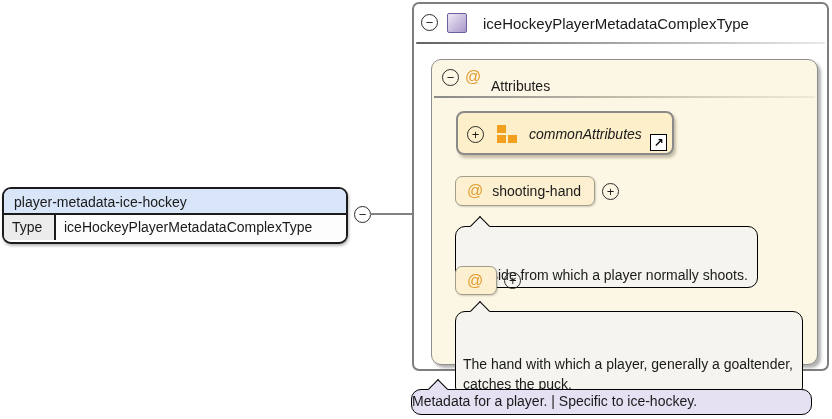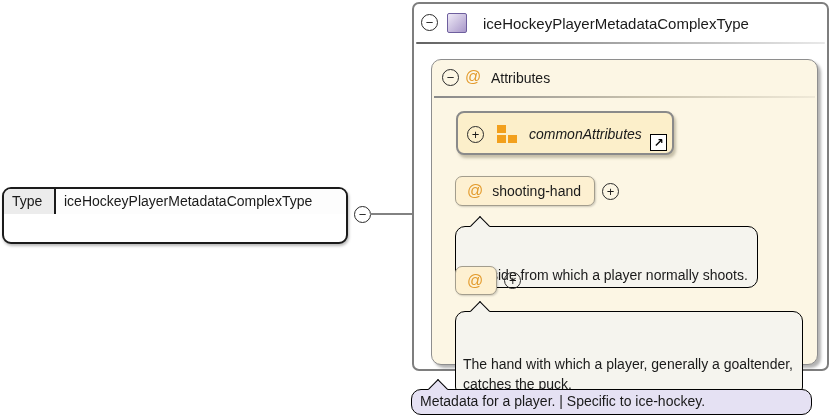--- a/index.html
+++ b/index.html
@@ -62,21 +62,21 @@
   
   .attr-box {
     left:17px; top:55px; width:387px; height:306px;
     border:1.5px solid #8e8e8e; border-radius:10px;
     background:var(--cream,#fcf6e4);
     box-shadow:3px 3px 3px rgba(0,0,0,.30);
   }
   .attr-collapse { left:10px; top:9px; }
   .at-glyph { color:var(--orange,#e39b2d); font-size:16px; line-height:1; }
   .attr-at { left:33px; top:9px; }
-  .attr-label { left:59px; top:10px; }
+  .attr-label { left:59px; top:18px; }
   .attr-divider {
     left:2px; right:2px; top:36px; height:2px;
     background:linear-gradient(to right,#8a8a8a 0%,#c9c2ae 55%,#efe9d8 100%);
   }
 
   
   .group-box {
     left:24px; top:51px; width:218px; height:44px;
     border:2px solid #8a8a8a; border-radius:8px;
     background:var(--group-fill,#fcefca);
@@ -125,30 +125,31 @@
     background:var(--doc-fill,#f5f4ee);
     border-left:1.4px solid #000; border-top:1.4px solid #000;
     transform:rotate(45deg);
   }
 
   
   .annotation {
     left:411px; top:389px; width:401px; height:26px;
     background:var(--annotation-fill,#e5e1f3);
     border:1.6px solid #000; border-radius:10px;
-    line-height:22px; padding-left:8px; white-space:nowrap;
+    line-height:22px; padding-left:0; white-space:nowrap;
   }
   .annotation .tip-pointer { background:var(--annotation-fill,#e5e1f3); left:19px; }
 </style>
 </head>
 <body>
 
 <div class="stage">
 
   <div class="abs element-box">
+    <div class="element-title">player-metadata-ice-hockey</div>
     <div class="element-row">
       <div class="type-label">Type</div>
       <div class="type-value">iceHockeyPlayerMetadataComplexType</div>
     </div>
   </div>
 
   <div class="abs circle conn-circle">−</div>
   <div class="abs connector-line"></div>
 
   <div class="abs panel">

